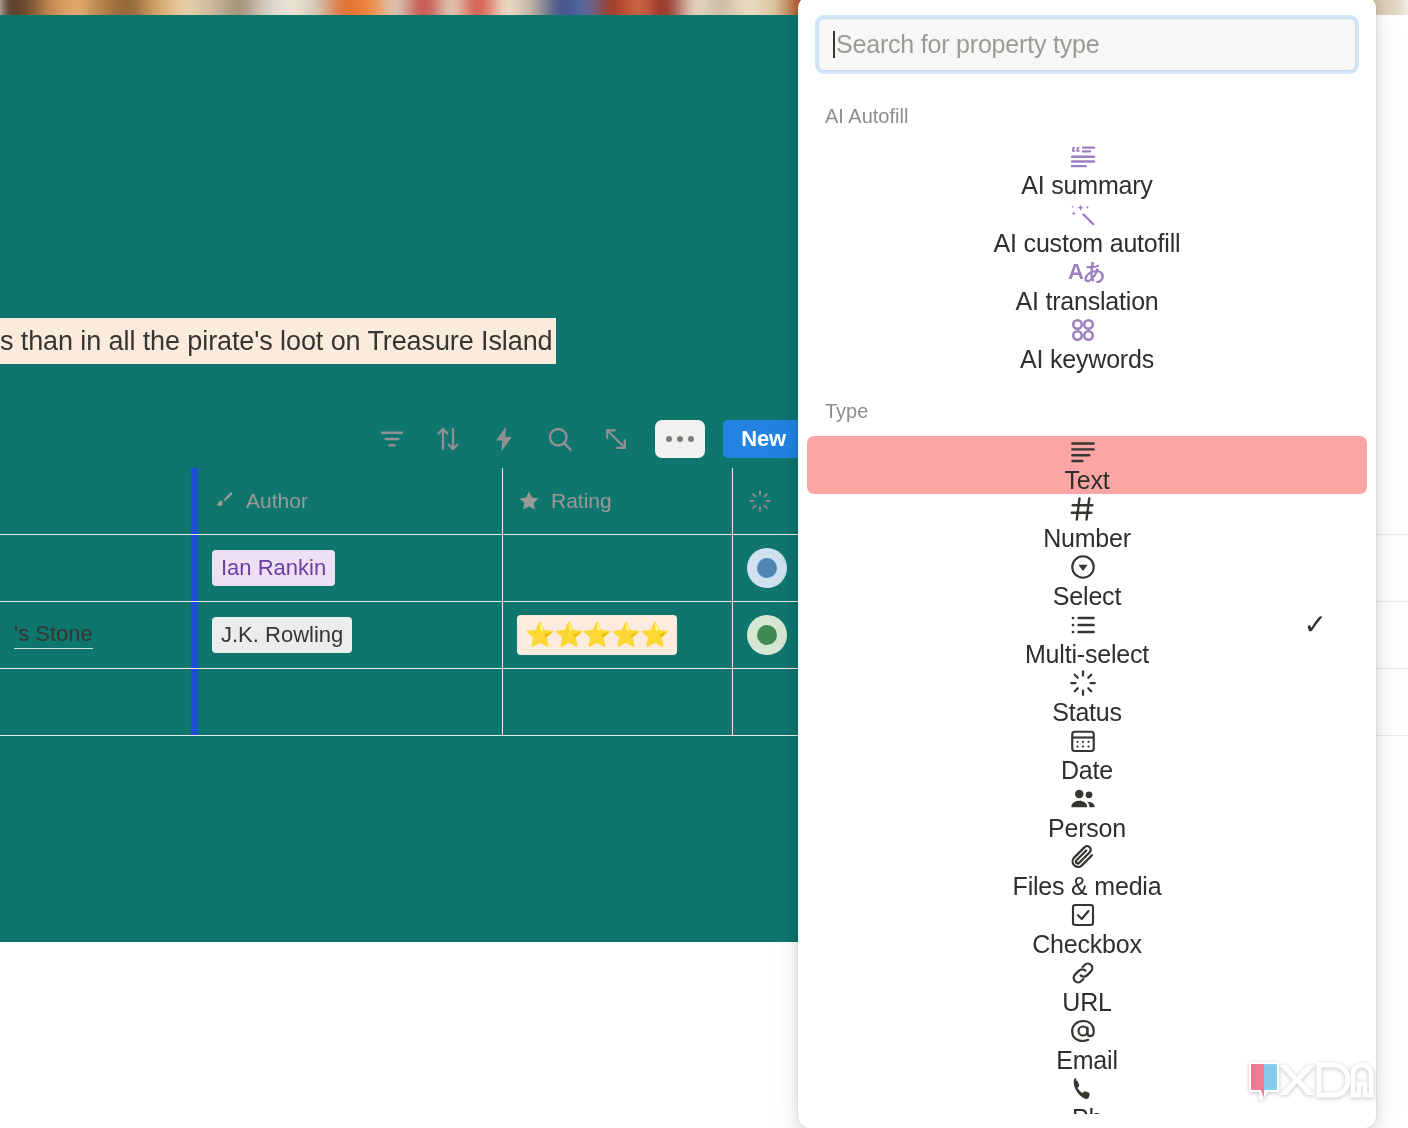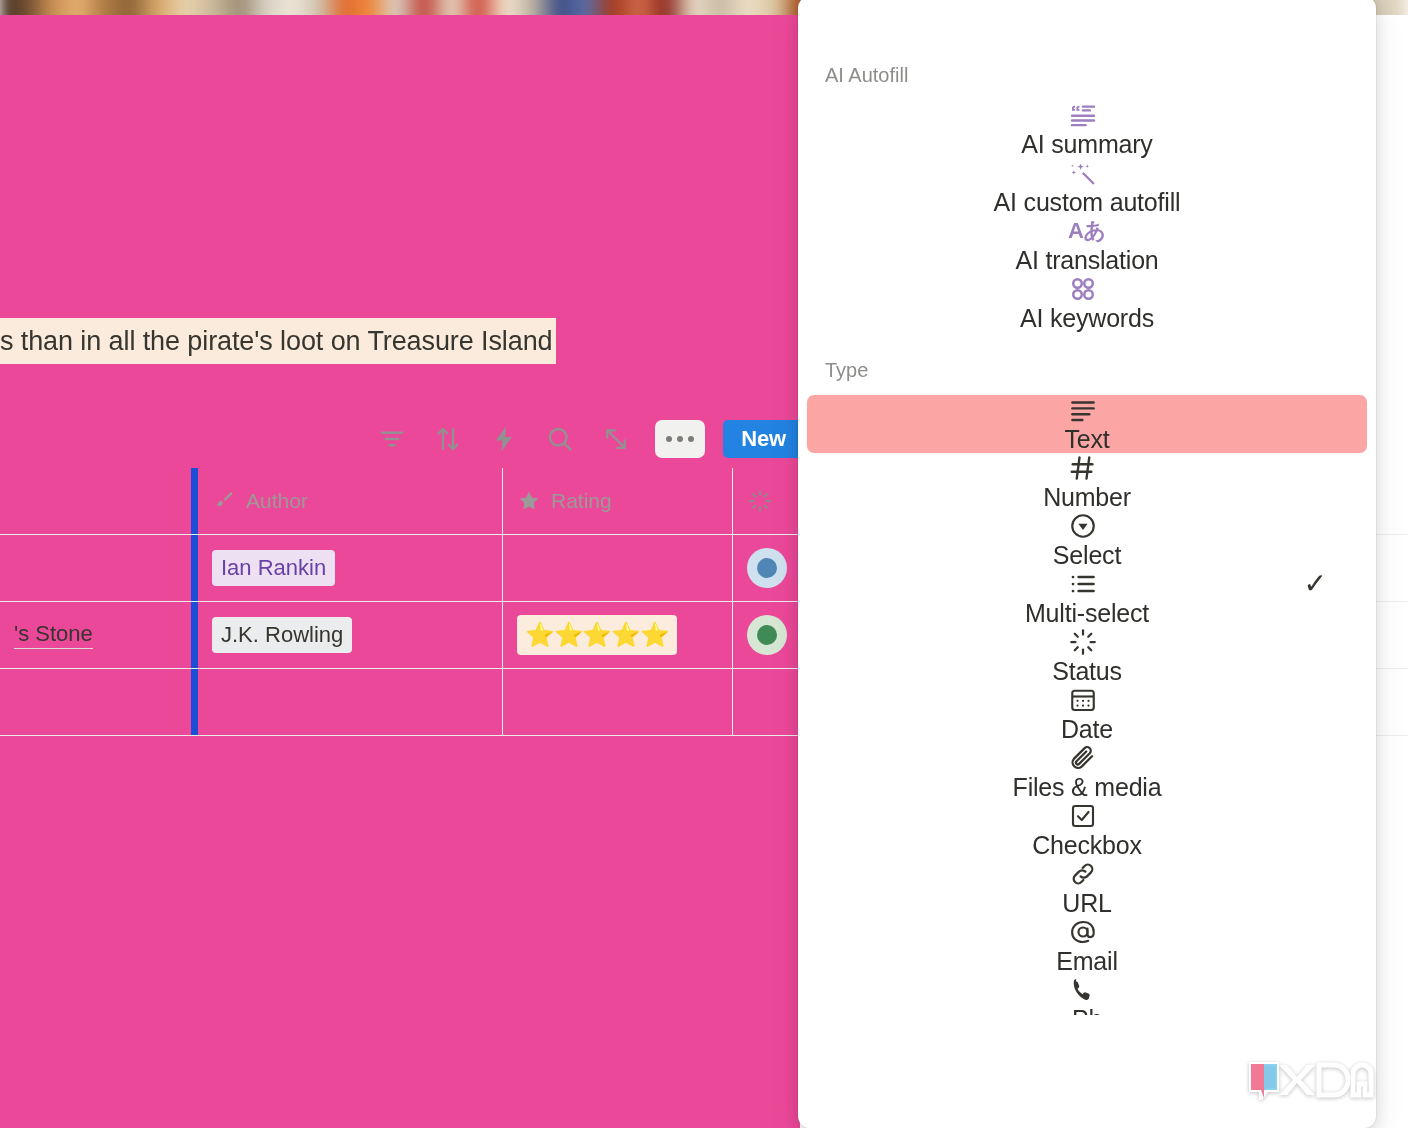--- a/index.html
+++ b/index.html
@@ -29,21 +29,21 @@
         #bfb2a0 532px, #3c4e86 560px, #5b6ea8 586px, #a4391f 612px, #d26b4a 640px,
         #8d2a20 666px, #e8dcc8 694px, #c8b9a2 720px, #eddfc6 748px, #d9c59e 776px,
         #a5410f 804px, #e9e2d2 832px, #f2d36a 858px, #cdb45a 884px, #e7ddc9 910px,
         #b83a2c 938px, #e6d9c2 966px, #c0aa8c 994px, #d9cdb6 1022px, #ece2d0 1050px,
         #b4a48a 1078px, #e7dbc4 1106px, #cd4a33 1134px, #f0e7d6 1162px, #d0c0a2 1190px,
         #e8dcc6 1218px, #c4b69c 1246px, #efe7d8 1274px, #d8c9ae 1302px, #ece4d4 1330px,
         #cbbda4 1360px, #e8dfce 1408px);
   }
 
   
-  .doc-area { position:absolute; left:0; top:15px; width:800px; height:1113px; background:#ec4899; }
+  .doc-area { position:absolute; left:0; top:15px; width:800px; height:927px; background:#0f766e; }
 
   .doc-highlight {
     position:absolute; left:-4px; top:303px;
     height:46px;
     background:#faebdd;
     display:flex; align-items:center;
     padding:0 4px;
     white-space:nowrap;
   }
   .doc-highlight span {
@@ -130,21 +130,21 @@
     display:flex; align-items:center; padding:0 14px;
     position:relative;
   }
   .caret {
     width:2px; height:27px; background:#37352f; margin-right:1px;
   }
   .search-box .ph { color:#9b9a97; font-size:25px; letter-spacing:-0.2px; }
 
   .section-label {
     color:#8e8d8a; font-size:20px; font-weight:500;
-    padding:0 0 0 27px; margin-top:46px; margin-bottom:13px;
+    padding:0 0 0 27px; margin-top:34px; margin-bottom:13px;
   }
   .sec-type { margin-top:27px; }
 
   .opt {
     display:flex; align-items:center; height:58px;
     margin:0 9px; padding:0 18px; border-radius:7px;
     cursor:pointer;
     flex-direction:column;
   }
   .opt.sel { background:#fca5a5; }
@@ -319,20 +319,26 @@
       <div class="db-cell c-author"></div>
       <div class="db-cell c-rating"></div>
       <div class="db-cell c-status"></div>
       <div class="db-cell c-data"></div>
       <div class="db-cell c-extra"></div>
     </div>
   </div>
 
   <div class="popover">
 
+    <div class="search-wrap">
+      <div class="search-box">
+        <span class="caret"></span>
+        <span class="ph">Search for property type</span>
+      </div>
+    </div>
 
     <div class="section-label">AI Autofill</div>
 
     <div class="opt">
       <span class="ic ai">
         <svg width="30" height="30" viewBox="0 0 24 24" fill="none" stroke="currentColor" stroke-width="1.9" stroke-linecap="round">
           <path d="M3.2 6.4c0-1 .8-1.8 1.8-1.8h.6v1.6h-.5c-.3 0-.4.2-.4.4v.6h1v1.4H3.2z" fill="currentColor" stroke="none"></path>
           <path d="M6.7 6.4c0-1 .8-1.8 1.8-1.8h.6v1.6h-.5c-.3 0-.4.2-.4.4v.6h1v1.4H6.7z" fill="currentColor" stroke="none"></path>
           <line x1="12" y1="5.3" x2="20.8" y2="5.3"></line>
           <line x1="12" y1="8.3" x2="17.5" y2="8.3"></line>
@@ -452,20 +458,31 @@
           <circle cx="12" cy="12.6" r="0.9" fill="currentColor" stroke="none"></circle>
           <circle cx="16.4" cy="12.6" r="0.9" fill="currentColor" stroke="none"></circle>
           <circle cx="7.6" cy="16.4" r="0.9" fill="currentColor" stroke="none"></circle>
           <circle cx="12" cy="16.4" r="0.9" fill="currentColor" stroke="none"></circle>
           <circle cx="16.4" cy="16.4" r="0.9" fill="currentColor" stroke="none"></circle>
         </svg>
       </span>
       <span class="lbl">Date</span>
     </div>
 
+    <div class="opt">
+      <span class="ic">
+        <svg width="30" height="30" viewBox="0 0 24 24" fill="currentColor">
+          <circle cx="9" cy="8" r="3.4"></circle>
+          <circle cx="16.8" cy="8.6" r="2.7"></circle>
+          <path d="M2.6 18.6c0-3.3 2.9-5.2 6.4-5.2s6.4 1.9 6.4 5.2z"></path>
+          <path d="M15.3 13.9c3 .2 6.1 1.5 6.1 4.7h-4.2c0-1.9-.7-3.5-1.9-4.7z"></path>
+        </svg>
+      </span>
+      <span class="lbl">Person</span>
+    </div>
 
     <div class="opt">
       <span class="ic">
         <svg width="30" height="30" viewBox="0 0 24 24" fill="none" stroke="currentColor" stroke-width="1.8" stroke-linecap="round">
           <path d="M19.2 10.6l-8.3 8.3a4.4 4.4 0 0 1-6.2-6.2l8.6-8.6a2.9 2.9 0 0 1 4.1 4.1l-8.5 8.5a1.45 1.45 0 0 1-2.1-2.1l7.8-7.8"></path>
         </svg>
       </span>
       <span class="lbl">Files &amp; media</span>
     </div>
 

